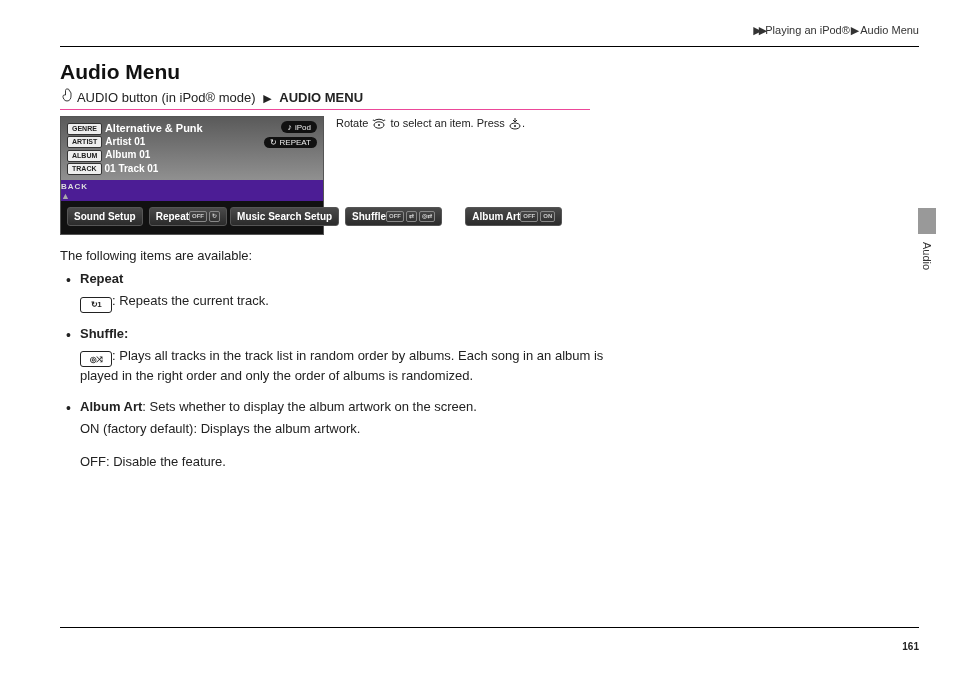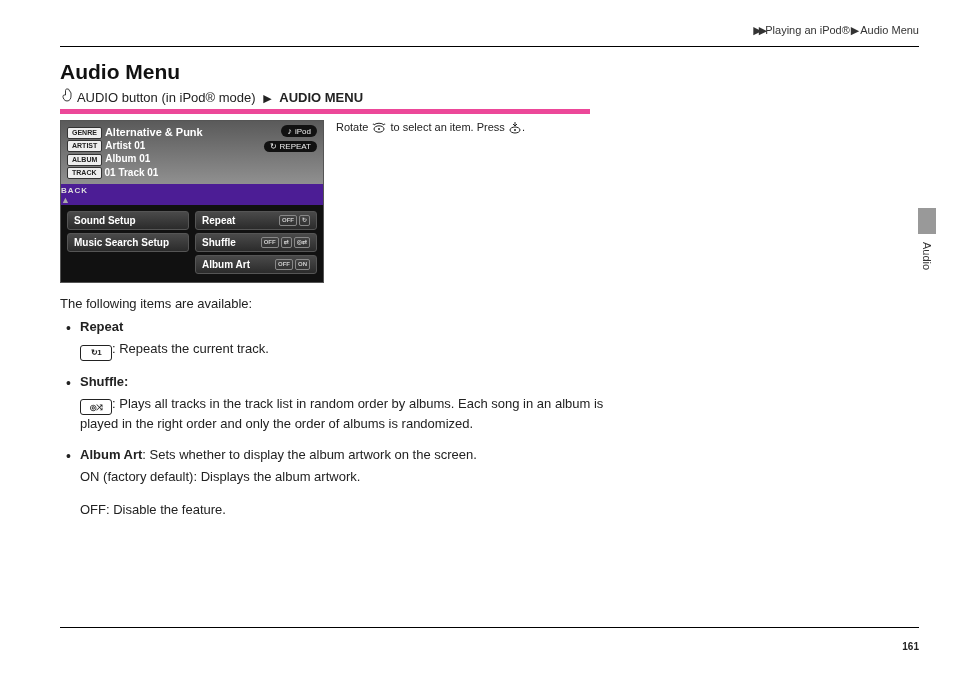--- a/index.html
+++ b/index.html
@@ -46,21 +46,21 @@
     font-size: 21px;
     font-weight: bold;
     margin: 40px 0 4px 0;
     color: #111;
   }
   .subline {
     font-size: 13px;
     padding-bottom: 4px;
     margin-bottom: 6px;
     width: 530px;
-    border-bottom: 5px solid #ec4899;
+    border-bottom: 1px solid #ec4899;
   }
   .subline .playarr {
     margin: 0 4px;
     font-size: 11px;
   }
   .subline b { font-weight: 700; }
   .ficon {
     display: inline-block;
     width: 14px;
     text-align: center;
@@ -120,21 +120,21 @@
     font-weight: 700;
     letter-spacing: 1px;
     color: #ddd;
     padding: 2px 0 0 0;
     background: #4c1d95;
   }
   .shot .menu {
     background: #111;
     padding: 6px 6px 8px 6px;
     display: flex;
-    flex-direction: column;
+    flex-direction: row;
     gap: 3px;
   }
   .shot .mrow { display: flex; gap: 6px; }
   .shot .cell, .shot .cellr {
     flex: 1;
     background: linear-gradient(#4a4a4a, #2b2b2b);
     border: 1px solid #555;
     border-radius: 3px;
     padding: 3px 6px;
     color: #fff;

